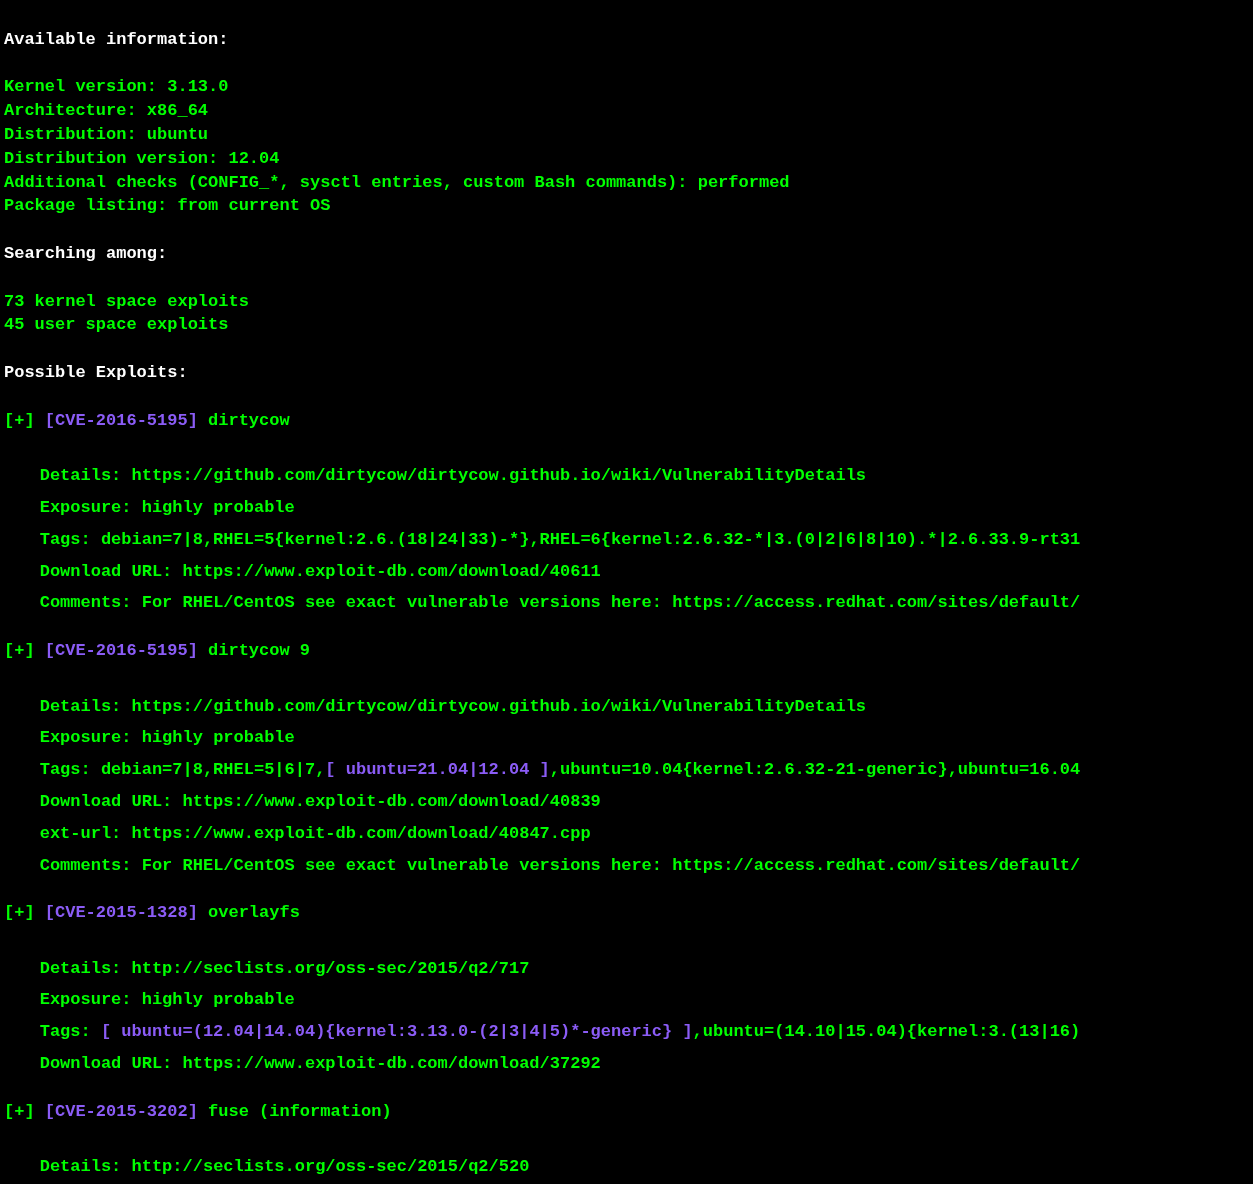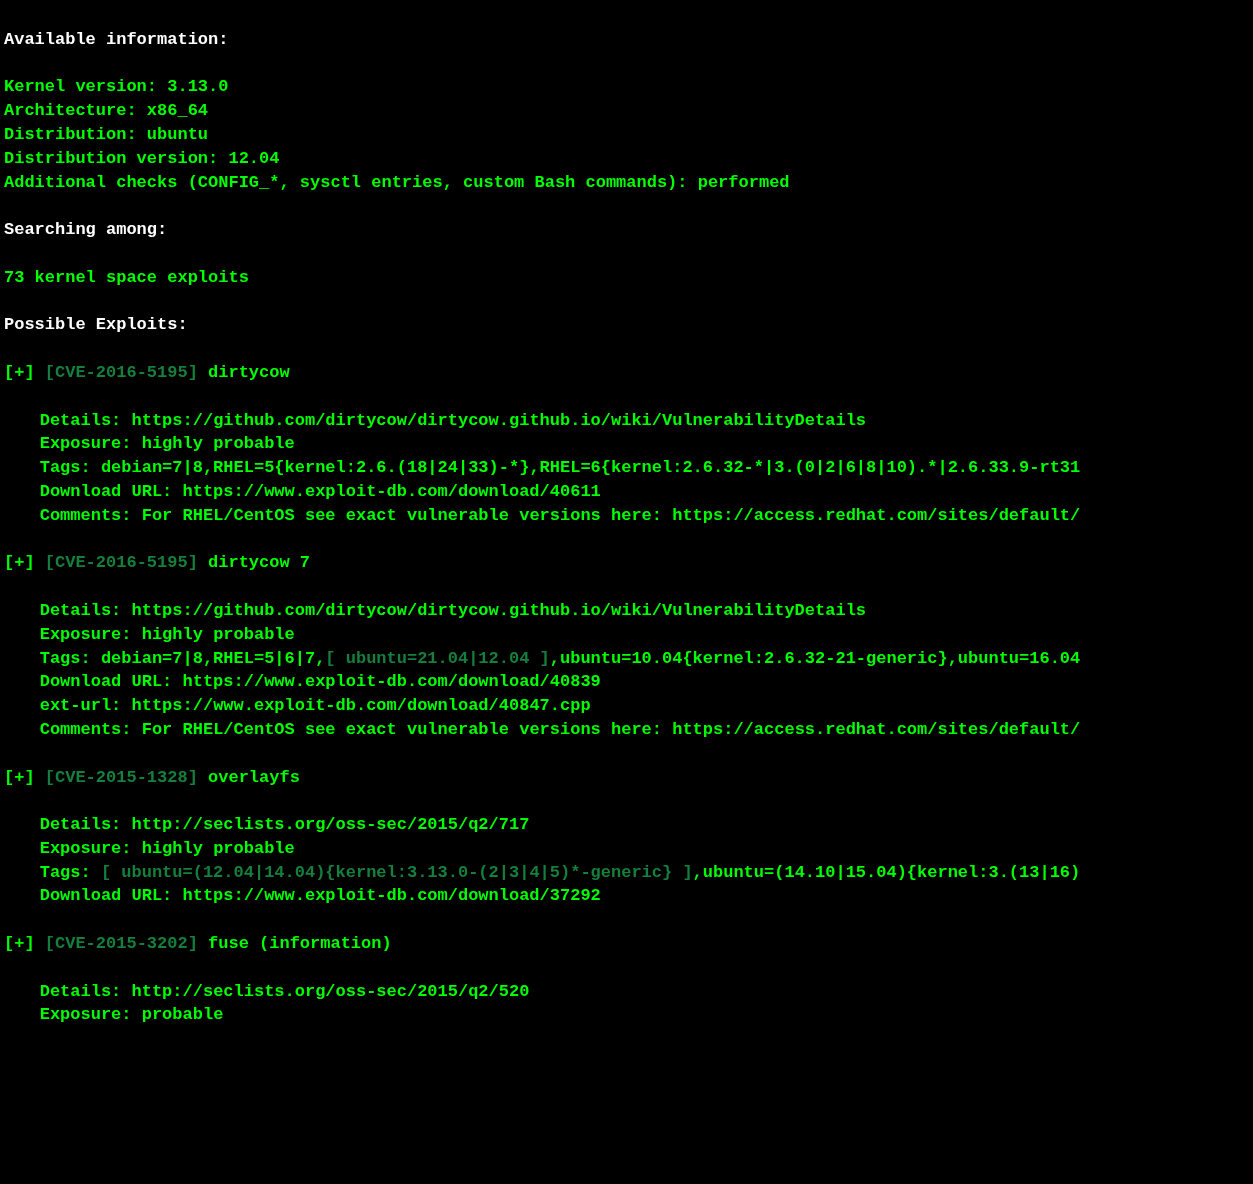--- a/index.html
+++ b/index.html
@@ -19,31 +19,32 @@
       overflow: hidden;
     }
     .white {
       color: #ffffff;
       font-family: Liberation Mono, monospace;
     }
     .green {
       color: #00ff00;
     }
     .yellow {
-      color: #15803d;
+      color: #8b5cf6;
     }
     .line {
       display: block;
       min-height: 1.4em;
     }
     .blank-line {
       height: 1.4em;
     }
     .indent {
       padding-left: 2.1em;
+      margin-top: 8px;
     }
   </style>
 </head>
 <body>
 
 <div>
   <div class="blank-line"></div>
 
   <div class="line white">Available information:</div>
   <div class="blank-line"></div>
@@ -56,25 +57,29 @@
   </div>
   <div class="line">
     <span class="green">Distribution: </span><span class="green">ubuntu</span>
   </div>
   <div class="line">
     <span class="green">Distribution version: </span><span class="green">12.04</span>
   </div>
   <div class="line">
     <span class="green">Additional checks (CONFIG_*, sysctl entries, custom Bash commands): </span><span class="green">performed</span>
   </div>
+  <div class="line">
+    <span class="green">Package listing: </span><span class="green">from current OS</span>
+  </div>
   <div class="blank-line"></div>
 
   <div class="line white">Searching among:</div>
   <div class="blank-line"></div>
   <div class="line green">73 kernel space exploits</div>
+  <div class="line green">45 user space exploits</div>
   <div class="blank-line"></div>
 
   <div class="line white">Possible Exploits:</div>
   <div class="blank-line"></div>
 
   <div class="line">
     <span class="green">[+] </span><span class="yellow">[CVE-2016-5195]</span><span class="green"> dirtycow</span>
   </div>
   <div class="blank-line"></div>
   <div class="line indent green">
@@ -88,21 +93,21 @@
   </div>
   <div class="line indent green">
     <span>Download URL: </span><span>https://www.exploit-db.com/download/40611</span>
   </div>
   <div class="line indent green">
     <span>Comments: </span><span>For RHEL/CentOS see exact vulnerable versions here: https://access.redhat.com/sites/default/</span>
   </div>
   <div class="blank-line"></div>
 
   <div class="line">
-    <span class="green">[+] </span><span class="yellow">[CVE-2016-5195]</span><span class="green"> dirtycow 7</span>
+    <span class="green">[+] </span><span class="yellow">[CVE-2016-5195]</span><span class="green"> dirtycow 9</span>
   </div>
   <div class="blank-line"></div>
   <div class="line indent green">
     <span>Details: </span><span>https://github.com/dirtycow/dirtycow.github.io/wiki/VulnerabilityDetails</span>
   </div>
   <div class="line indent green">
     <span>Exposure: </span><span>highly probable</span>
   </div>
   <div class="line indent">
     <span class="green">Tags: </span><span class="green">debian=7|8,RHEL=5|6|7,</span><span class="yellow">[ ubuntu=21.04|12.04 ]</span><span class="green">,ubuntu=10.04{kernel:2.6.32-21-generic},ubuntu=16.04</span>

